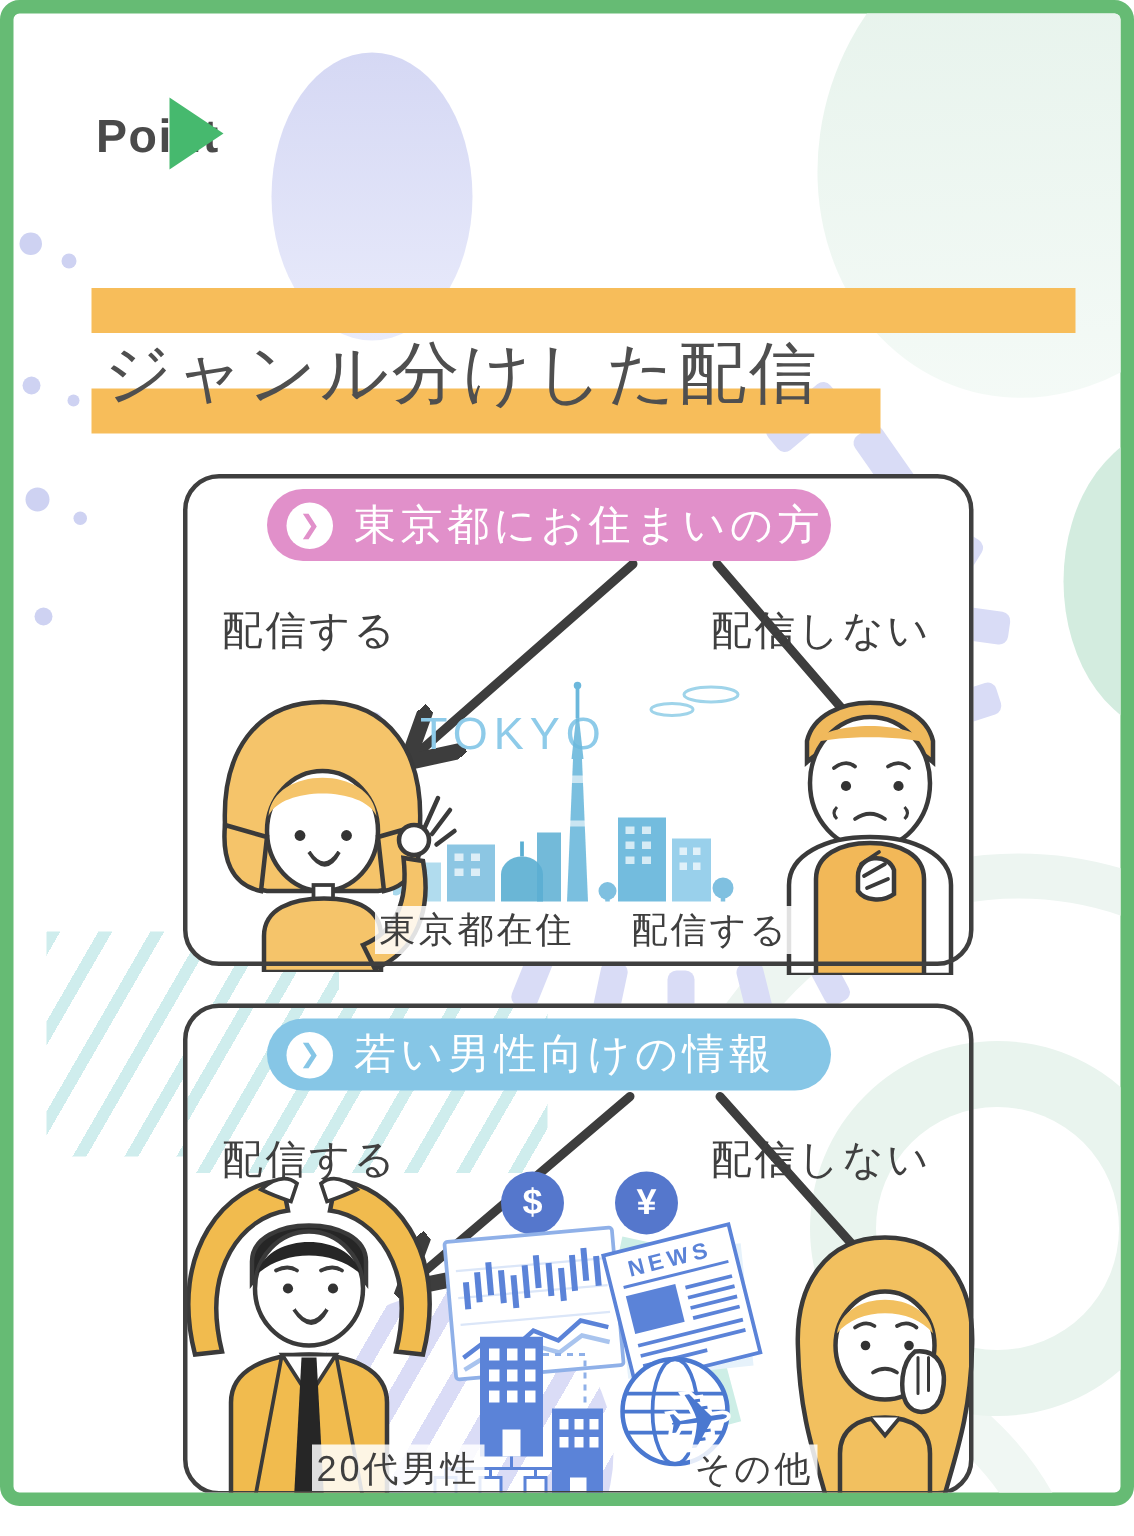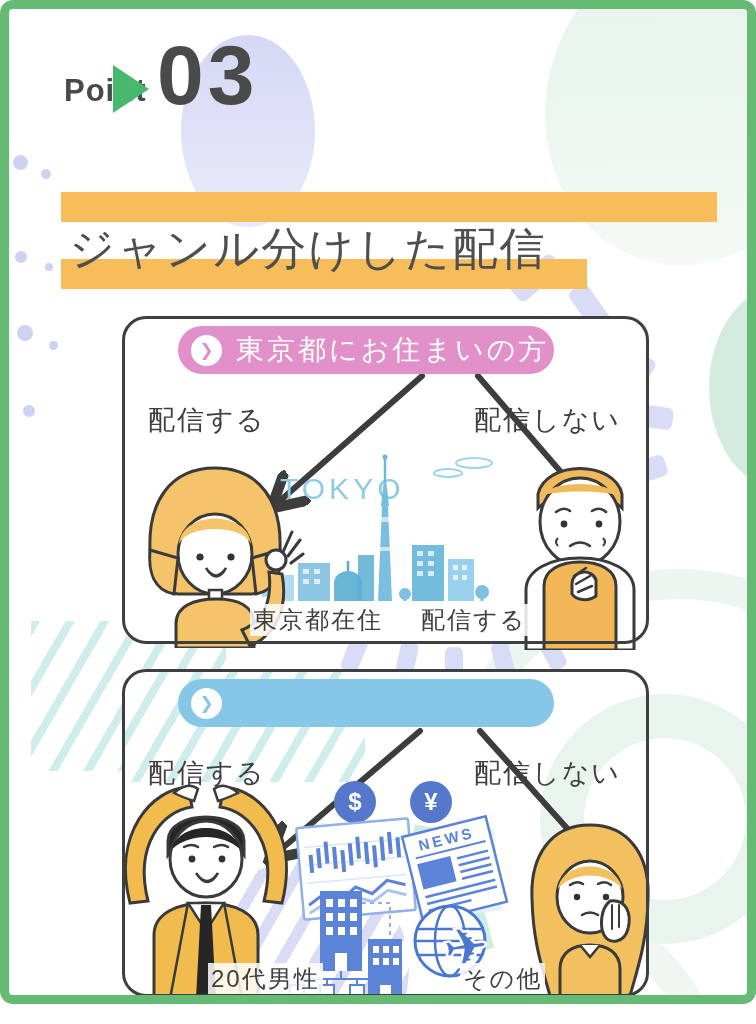--- a/index.html
+++ b/index.html
@@ -71,21 +71,20 @@
   <div class="dash" style="left:532px;top:616px;width:18px;height:46px;transform:rotate(-28deg);"></div>
   <div class="dash" style="left:560px;top:986px;width:50px;height:20px;transform:rotate(30deg);"></div>
 
   <div class="stripes" style="left:22px;top:612px;width:195px;height:150px;"></div>
   <div class="mintrect" style="left:572px;top:992px;width:48px;height:26px;transform:rotate(-8deg);"></div>
   <div class="mintrect" style="left:520px;top:948px;width:30px;height:22px;transform:rotate(14deg);"></div>
 
   <div class="num-circle"></div>
   <div class="point-label">Point</div>
   <div class="tri"></div>
-  <div class="big-num">03</div>
 
   <div class="hl" style="left:52px;top:183px;width:656px;height:30px;"></div>
   <div class="hl" style="left:52px;top:250px;width:526px;height:30px;"></div>
   <div class="title-line" style="top:210px;">ジャンル分けした配信</div>
 
   <div class="card" style="top:307px;">
     <div class="dash" style="left:88px;top:168px;width:50px;height:20px;transform:rotate(-32deg);z-index:1;"></div>
     <div class="dash" style="left:104px;top:228px;width:52px;height:20px;transform:rotate(-10deg);z-index:1;"></div>
 
     <div class="pill pill-pink">
@@ -187,20 +186,21 @@
     <div class="stripes" style="left:3px;top:3px;width:240px;height:110px;border-top-left-radius:22px;z-index:1;"></div>
     <div class="deco" style="left:418px;top:25px;width:250px;height:250px;border-radius:50%;background:#e9f4ee;z-index:1;"></div>
     <div class="deco" style="left:462px;top:69px;width:162px;height:162px;border-radius:50%;background:#fff;z-index:1;"></div>
     <div class="stripe-circle" style="left:72px;top:192px;width:215px;height:215px;z-index:1;"></div>
     <div class="mintrect" style="left:330px;top:232px;width:36px;height:52px;transform:rotate(-15deg);z-index:1;"></div>
     <div class="mintrect" style="left:288px;top:158px;width:30px;height:44px;transform:rotate(12deg);z-index:1;"></div>
     <div class="mintrect" style="left:420px;top:276px;width:40px;height:26px;transform:rotate(8deg);z-index:1;"></div>
 
     <div class="pill pill-blue">
       <div class="chev">❯</div>
+      <div class="pill-label">若い男性向けの情報</div>
     </div>
 
     <svg class="arrows" width="527" height="328" viewBox="0 0 527 328">
       <defs>
         <marker id="ah2" viewBox="0 0 12 12" refX="9" refY="6" markerWidth="7" markerHeight="7" orient="auto">
           <path d="M1,1 L10,6 L1,11" fill="none" stroke="#3d3d3d" stroke-width="3" stroke-linecap="round"></path>
         </marker>
       </defs>
       <line x1="298" y1="62" x2="150" y2="188" stroke="#3d3d3d" stroke-width="6" stroke-linecap="round" marker-end="url(#ah2)"></line>
       <line x1="358" y1="62" x2="476" y2="194" stroke="#3d3d3d" stroke-width="6" stroke-linecap="round" marker-end="url(#ah2)"></line>

